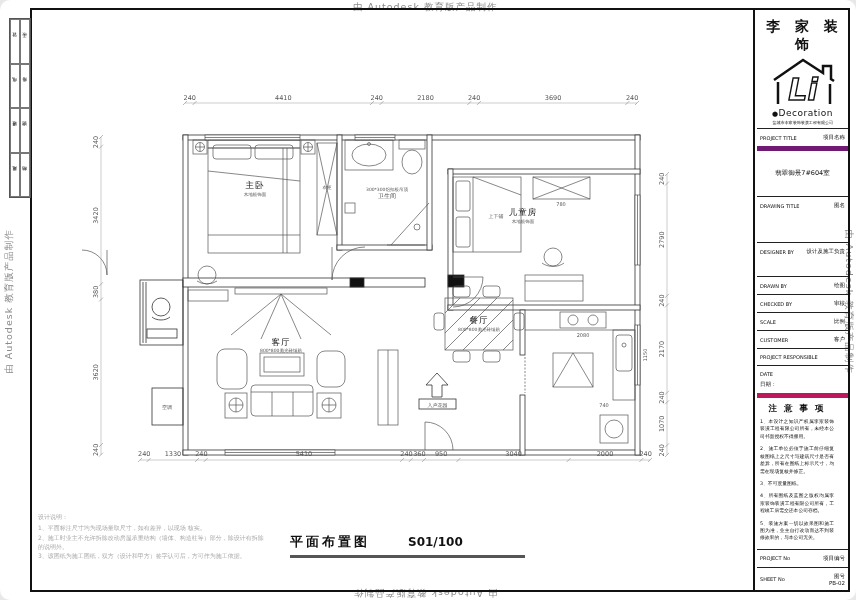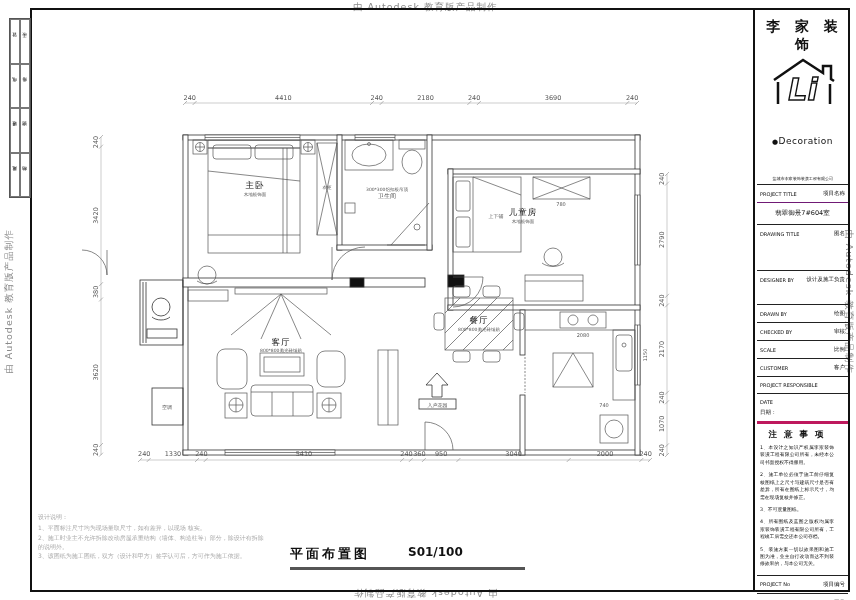--- a/index.html
+++ b/index.html
@@ -1,50 +1,50 @@
 <!DOCTYPE html>
 <html><head>
 <meta charset="utf-8">
 <style>
   html,body{margin:0;padding:0;background:#e8e8e8;}
   .sheet{position:relative;width:856px;height:600px;background:#fff;
-         font-family:"DejaVu Sans",sans-serif;color:#111;overflow:hidden;}
+         font-family:"DejaVu Sans",sans-serif;color:#111;overflow:hidden;border-radius:10px;}
   .abs{position:absolute;}
   
   .wm{color:#8a8a8a;font-size:9.5px;letter-spacing:1px;white-space:nowrap;}
   .wm-top{left:353px;top:1px;}
   .wm-bottom{left:353px;top:586px;transform:rotate(180deg);}
   .wm-left{left:-66px;top:295px;width:150px;text-align:center;transform:rotate(-90deg);}
   .wm-right{left:773px;top:295px;width:150px;text-align:center;transform:rotate(90deg);}
   
   .frame{left:30px;top:8px;width:820px;height:584px;border:2px solid #111;box-sizing:border-box;}
   .tb-sep{left:753px;top:8px;width:2px;height:584px;background:#111;}
   
   .strip{left:9px;top:18px;width:20px;height:178px;border:0.5px solid #555;
          display:grid;grid-template-columns:1fr 1fr;grid-auto-rows:1fr;}
   .strip .cell{border:0.5px solid #777;display:flex;align-items:center;justify-content:center;}
   .strip .cell span{font-size:4.5px;color:#333;writing-mode:vertical-rl;transform:rotate(180deg);line-height:1;}
   
   .tblock{left:757px;top:10px;width:91px;height:413px;font-size:5px;}
   .tb-brand{text-align:center;font-size:14px;font-weight:bold;letter-spacing:5px;padding:8px 0 2px 4px;}
-  .tb-logo{display:flex;flex-direction:column;align-items:center;gap:28px;}
+  .tb-logo{display:flex;flex-direction:column;align-items:center;}
   .tb-deco{font-weight:normal;font-size:9px;letter-spacing:0.5px;}
   .tb-deco .dot{font-size:7px;}
   .tb-company{font-size:4.5px;text-align:center;color:#222;margin-top:2px;transform:scale(0.9);}
   .tb-row{border-top:1px solid #222;display:flex;justify-content:space-between;
           align-items:center;padding:5px 3px;font-size:5px;}
   .tb-row .en{letter-spacing:0;}
   .tb-row .cn{font-size:5.5px;}
-  .tb-center{border-top:1px solid #701a75;text-align:center;font-size:6.5px;padding:6px 0;}
-  .tb-notes{border-top:3px solid #be185d;padding:3px 14px 2px 3px;}
+  .tb-center{border-top:5px solid #701a75;text-align:center;font-size:6.5px;padding:18px 0;}
+  .tb-notes{border-top:5px solid #be185d;padding:3px 14px 2px 3px;}
   .tb-notes-title{text-align:center;font-size:8.5px;font-weight:bold;letter-spacing:2px;margin:2px 0 3px 0;}
   .tb-note{font-size:4.8px;line-height:1.55;color:#111;text-align:justify;margin-bottom:5px;}
   
   .dtitle{left:290px;top:533px;width:240px;}
-  .dtitle-row{display:flex;align-items:flex-start;gap:38px;margin-top:12px;}
+  .dtitle-row{display:flex;align-items:center;gap:38px;}
   .dtitle-name{font-size:13px;letter-spacing:3px;font-weight:bold;}
   .dtitle-scale{font-size:12px;font-weight:bold;font-family:"DejaVu Sans",sans-serif;}
   .dtitle-line{margin-top:4px;height:3px;background:#555;width:235px;}
   
   .dnotes{left:38px;top:512px;width:230px;color:#a9a9a9;font-size:6px;line-height:1.55;}
   .dnotes .t{margin-bottom:2px;}
   svg text{font-family:"DejaVu Sans",sans-serif;}
   .dimt{font-size:6.5px;fill:#555;}
   .lbl{font-size:8.5px;fill:#111;letter-spacing:1px;}
   .sub{font-size:4.5px;fill:#555;}

